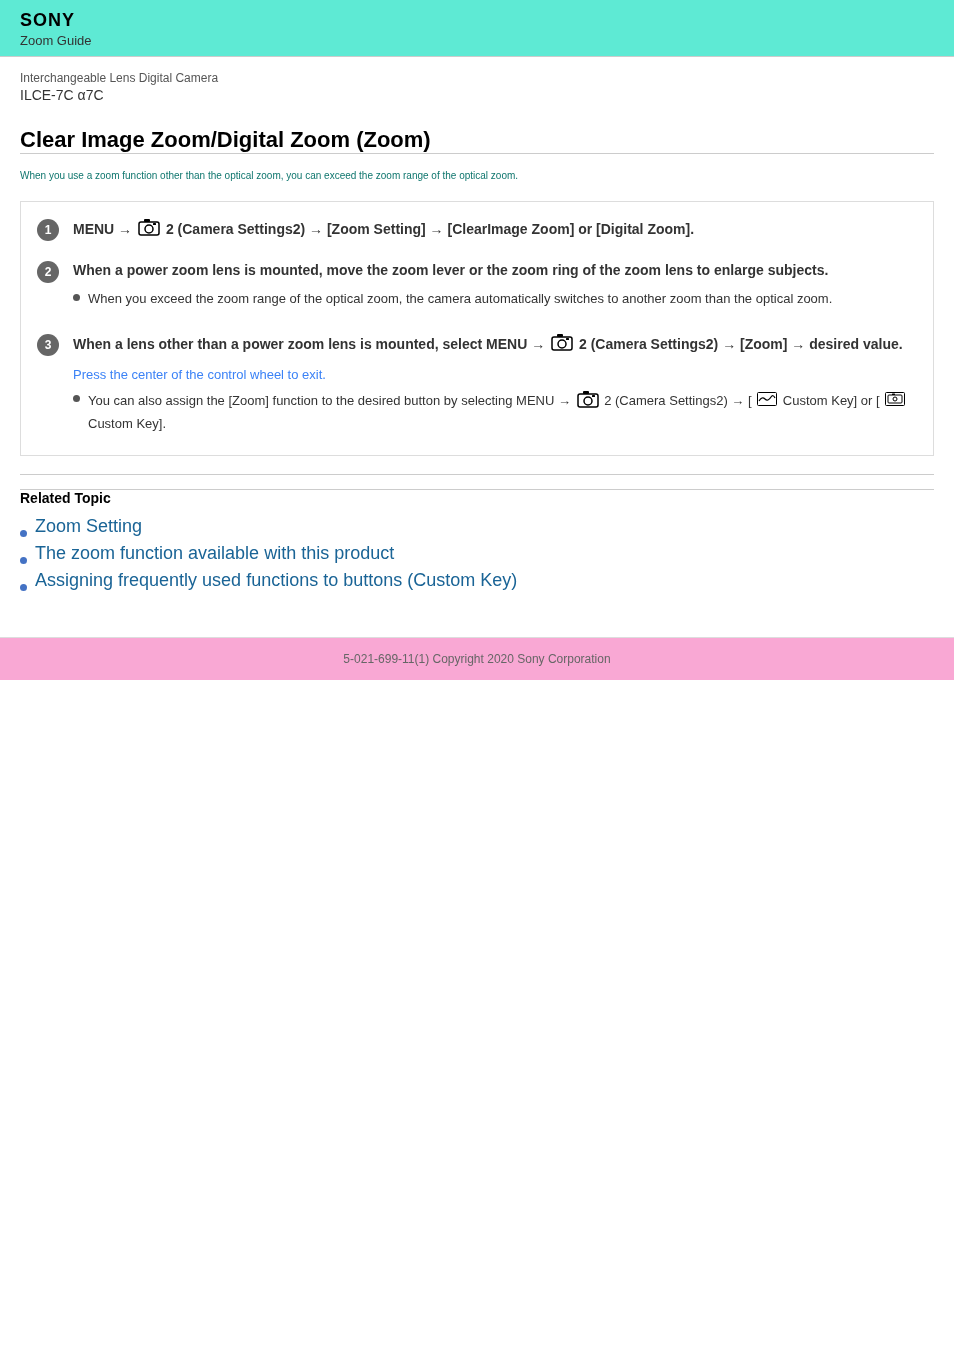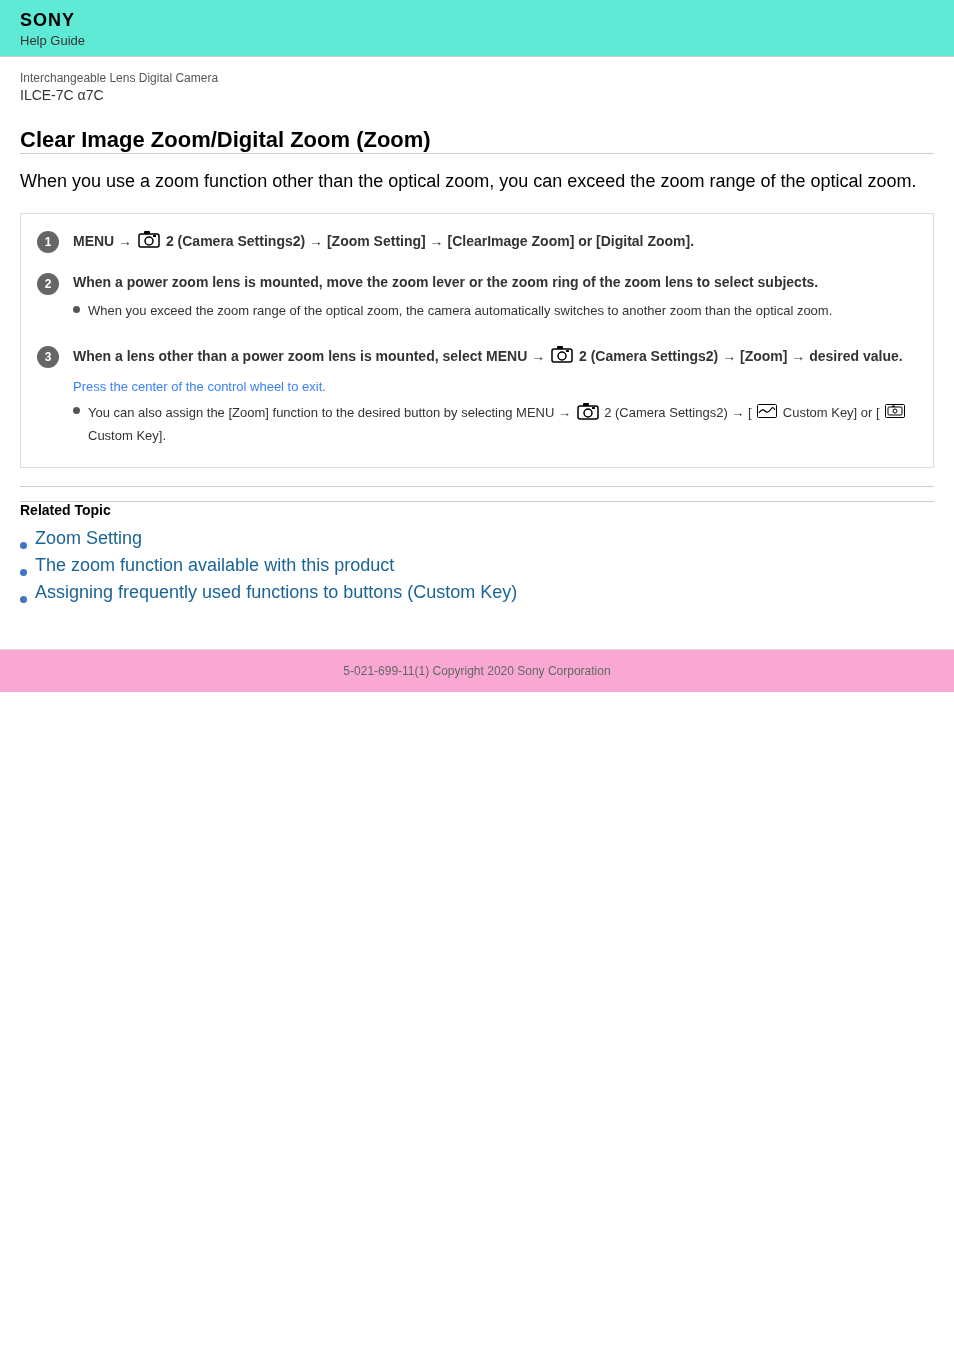--- a/index.html
+++ b/index.html
@@ -55,22 +55,22 @@
       font-size: 22px;
       font-weight: bold;
       color: #000;
       margin: 10px 0 14px 0;
       padding-bottom: 0;
       border-bottom: 1px solid #ccc;
     }
 
     
     .intro-text {
-      font-size: 18px;
-      color: #000000;
+      font-size: 10px;
+      color: #0f766e;
       margin-bottom: 18px;
       line-height: 1.5;
     }
 
     
     .steps-container {
       border: 1px solid #ddd;
       padding: 16px 16px 16px 16px;
       margin-bottom: 18px;
     }
@@ -193,21 +193,21 @@
       display: inline-block;
       vertical-align: middle;
       margin: 0 2px;
     }
   </style>
 </head>
 <body>
 
 <div class="header">
   <div class="header-brand">SONY</div>
-  <div class="header-subtitle">Help Guide</div>
+  <div class="header-subtitle">Zoom Guide</div>
 </div>
 
 <div class="breadcrumb-area">
   <div class="breadcrumb-text">Interchangeable Lens Digital Camera</div>
   <div class="breadcrumb-model">ILCE-7C  α7C</div>
 </div>
 
 <div class="content">
 
   <h1 class="page-title">Clear Image Zoom/Digital Zoom (Zoom)</h1>
@@ -232,21 +232,21 @@
           </span>
           <span>2 (Camera Settings2) → [Zoom Setting] → [ClearImage Zoom] or [Digital Zoom].</span>
         </div>
       </div>
     </div>
 
     <div class="step">
       <span class="step-number">2</span>
       <div class="step-content">
         <div class="step-main">
-          When a power zoom lens is mounted, move the zoom lever or the zoom ring of the zoom lens to select subjects.
+          When a power zoom lens is mounted, move the zoom lever or the zoom ring of the zoom lens to enlarge subjects.
         </div>
         <div class="step-notes">
           <div class="step-note">
             <span class="bullet-dot"></span>
             <span>When you exceed the zoom range of the optical zoom, the camera automatically switches to another zoom than the optical zoom.</span>
           </div>
         </div>
       </div>
     </div>
 

